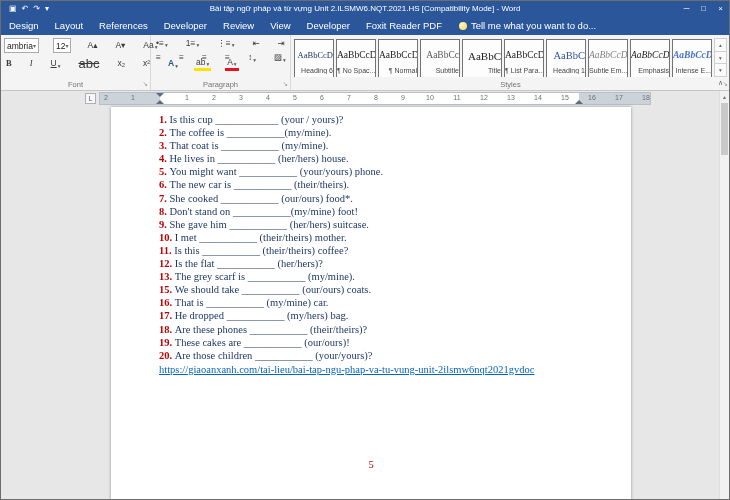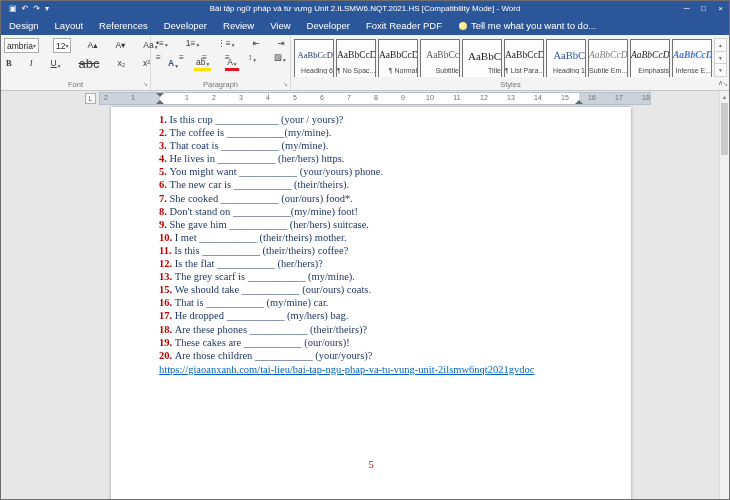--- a/index.html
+++ b/index.html
@@ -330,21 +330,21 @@
           <span class="ruler-num" style="left: 546px;">18</span>
         </div>
     </div>
 
     <div class="page">
       <div class="doc-content">
         <div id="doc-lines">
             <div class="doc-line"><span class="line-num">1. </span><span class="line-text">Is this cup ____________ (your / yours)?</span></div>
             <div class="doc-line"><span class="line-num">2. </span><span class="line-text">The coffee is ___________(my/mine).</span></div>
             <div class="doc-line"><span class="line-num">3. </span><span class="line-text">That coat is ___________ (my/mine).</span></div>
-            <div class="doc-line"><span class="line-num">4. </span><span class="line-text">He lives in ___________ (her/hers) https.</span></div>
+            <div class="doc-line"><span class="line-num">4. </span><span class="line-text">He lives in ___________ (her/hers) house.</span></div>
             <div class="doc-line"><span class="line-num">5. </span><span class="line-text">You might want ___________ (your/yours) phone.</span></div>
             <div class="doc-line"><span class="line-num">6. </span><span class="line-text">The new car is ___________ (their/theirs).</span></div>
             <div class="doc-line"><span class="line-num">7. </span><span class="line-text">She cooked ___________ (our/ours) food*.</span></div>
             <div class="doc-line"><span class="line-num">8. </span><span class="line-text">Don't stand on ___________(my/mine) foot!</span></div>
             <div class="doc-line"><span class="line-num">9. </span><span class="line-text">She gave him ___________ (her/hers) suitcase.</span></div>
             <div class="doc-line"><span class="line-num">10. </span><span class="line-text">I met ___________ (their/theirs) mother.</span></div>
             <div class="doc-line"><span class="line-num">11. </span><span class="line-text">Is this ___________ (their/theirs) coffee?</span></div>
             <div class="doc-line"><span class="line-num">12. </span><span class="line-text">Is the flat ___________ (her/hers)?</span></div>
             <div class="doc-line"><span class="line-num">13. </span><span class="line-text">The grey scarf is ___________ (my/mine).</span></div>
             <div class="doc-line"><span class="line-num">15. </span><span class="line-text">We should take ___________ (our/ours) coats.</span></div>

